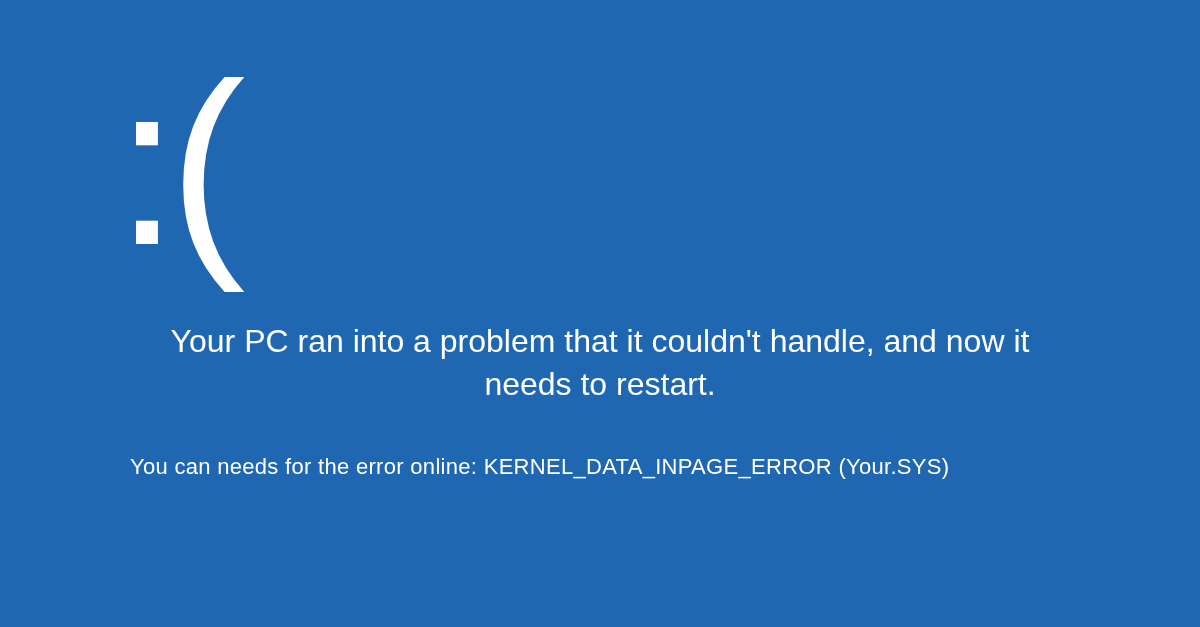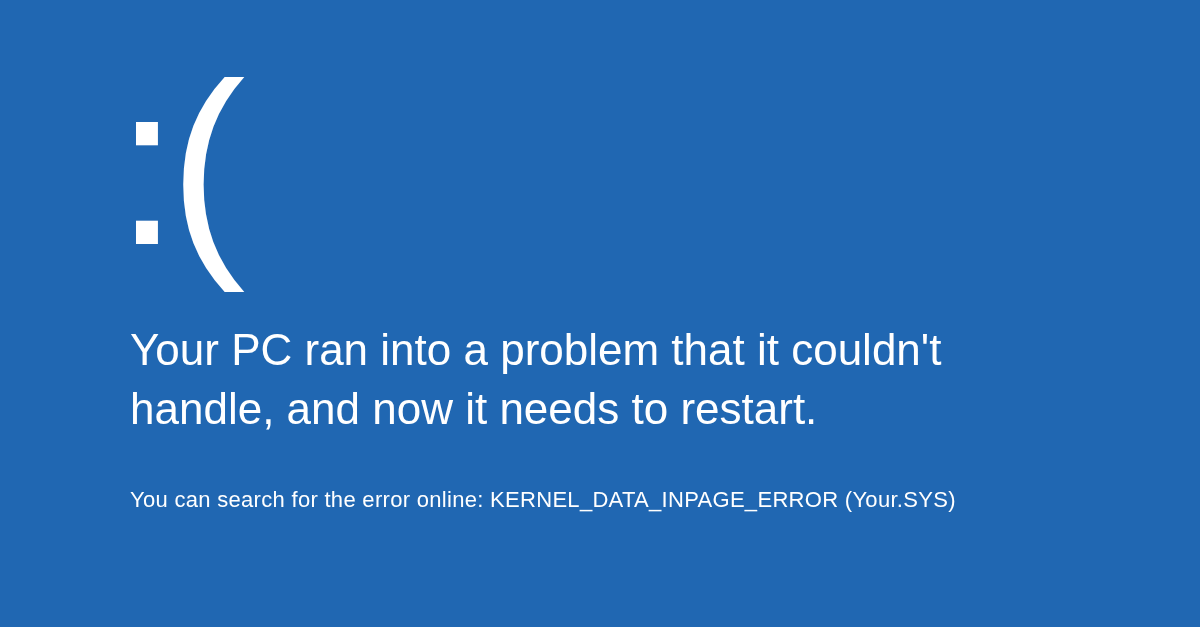--- a/index.html
+++ b/index.html
@@ -22,33 +22,34 @@
     }
     .sad-face {
       font-size: 230px;
       line-height: 1;
       font-weight: 300;
       letter-spacing: -10px;
       margin-bottom: 40px;
       margin-left: -15px;
     }
     .message {
-      font-size: 44px;
+      font-size: 32px;
       line-height: 1.35;
       font-weight: 300;
       margin-bottom: 48px;
+      text-align: center;
     }
     .error-detail {
       font-size: 22px;
       font-weight: 300;
       letter-spacing: 0.3px;
     }
   </style>
 </head>
 <body>
 
 <div class="bsod-container">
   <div class="sad-face">:(</div>
   <div class="message">Your PC ran into a problem that it couldn't handle, and now it needs to restart.</div>
   <div class="error-detail">
-    <span>You can search for the error online: </span><span>KERNEL_DATA_INPAGE_ERROR (Your.SYS)</span>
+    <span>You can needs for the error online: </span><span>KERNEL_DATA_INPAGE_ERROR (Your.SYS)</span>
   </div>
 </div>
 
 </body></html>

